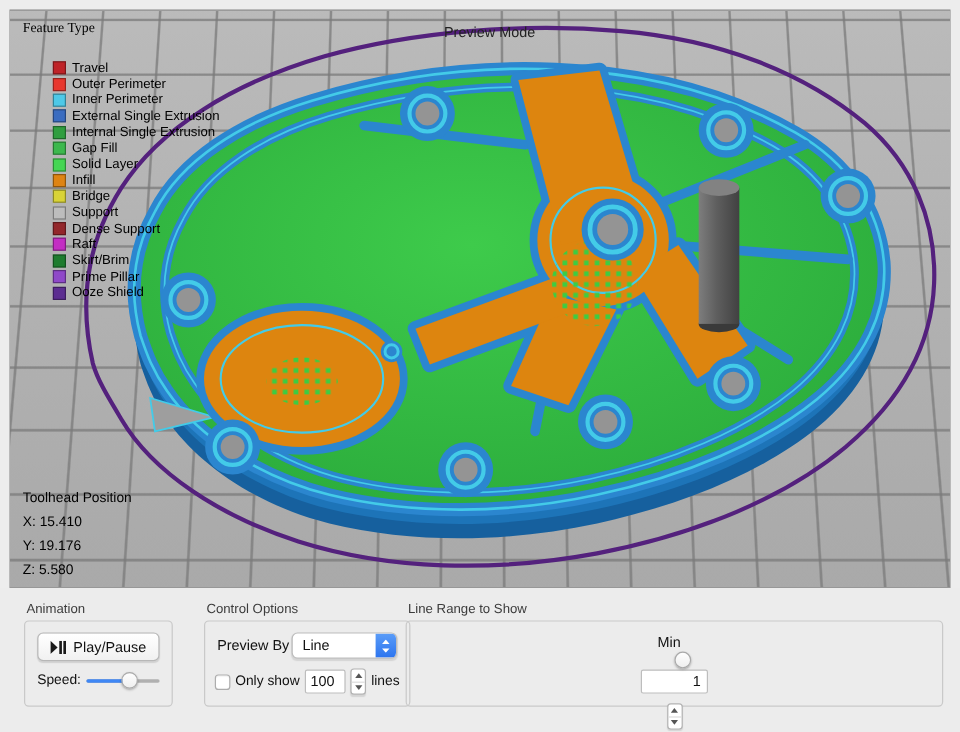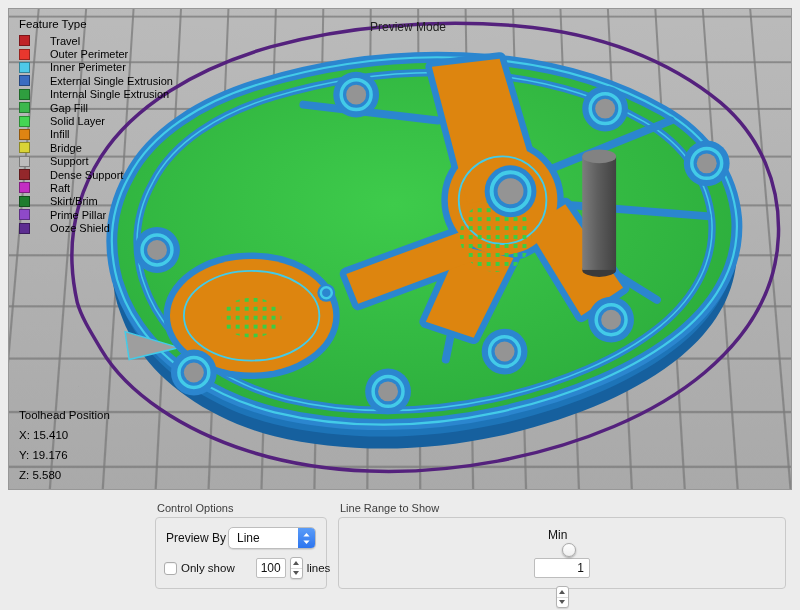--- a/index.html
+++ b/index.html
@@ -17,37 +17,37 @@
             linear-gradient(90deg, rgba(122,122,122,.75) 1.5px, transparent 1.5px),
             linear-gradient(#bcbcbc,#a0a0a0);
           background-size:47px 47px, 47px 47px, 100% 100%;
           transform:perspective(1500px) rotateX(20deg); transform-origin:50% 0; }
   .model { position:absolute; left:0; top:0; width:100%; height:100%; }
 
   .preview-title { position:absolute; top:11px; left:16px; right:0; text-align:center;
                    font-size:12px; color:#222; }
 
   .legend { position:absolute; left:10px; top:9px; }
-  .legend-title { font-size:11.5px; color:#000; margin-bottom:4px; }
-  .legend-row { display:flex; align-items:center; gap:20px; height:13.4px; }
+  .legend-title { font-size:11.5px; color:#000; margin-bottom:20px;font-family:Liberation Serif, serif; }
+  .legend-row { display:flex; align-items:center; gap:5px; height:13.4px;margin-left:25px; }
   .swatch { width:11px; height:11px; border:1px solid rgba(0,0,0,.35); flex:none; }
   .legend-label { font-size:11px; color:#000; white-space:nowrap; }
 
   .toolhead { position:absolute; left:10px; bottom:8px; font-size:11.5px; color:#000; }
   .toolhead .th-title { margin-bottom:8px; }
   .toolhead .th-line { margin-top:8px; }
 
   
   .panel { position:absolute; left:0; top:490px; width:800px; height:120px; background:#ececec; }
   .group { position:absolute; top:12px; }
   .group-label { font-size:11px; color:#3c3c3c; margin:0 0 3px 2px; }
   .group-box { border:1px solid #c9c9c9; border-radius:4px; height:72px; position:relative; }
 
   .g-anim  { left:20px;  width:124px; }
-  .g-opts  { left:155px; width:172px; }
+  .g-opts  { left:170px; width:172px; }
   .g-range { left:338px; width:448px; }
 
   .btn { width:102px; height:24px; margin:9px auto 0; display:flex; align-items:center;
          justify-content:center; gap:6px; background:linear-gradient(#ffffff,#f1f1f1);
          border:1px solid #b7b7b7; border-radius:5px; font-size:12px; color:#111;
          box-shadow:0 1px 1px rgba(0,0,0,.12); font-family:inherit; }
   .pp-icon { display:flex; }
 
   .speed-row { display:flex; align-items:center; margin-top:9px; padding:0 10px; gap:5px;
                font-size:11.5px; color:#111; }
@@ -71,21 +71,21 @@
            box-shadow:0 1px 1px rgba(0,0,0,.1); }
   .popup-val { flex:1; font-size:12px; padding-left:8px; color:#111; }
   .popup-cap { width:17px; align-self:stretch; display:flex; align-items:center;
                justify-content:center; background:linear-gradient(#5a9cf8,#2d75ef); }
 
   .checkbox { width:13px; height:13px; background:#fff; border:1px solid #adadad;
               border-radius:3px; flex:none; box-shadow:inset 0 1px 1px rgba(0,0,0,.06); }
 
   .field { background:#fff; border:1px solid #bdbdbd; font-size:12px; color:#111;
            display:inline-flex; align-items:center; border-radius:2px; }
-  .field.small { width:36px; height:20px; padding:0 4px; justify-content:flex-start;margin-left:17px; }
+  .field.small { width:36px; height:20px; padding:0 4px; justify-content:flex-start; }
   .field.num { width:56px; height:20px; padding:0 5px; justify-content:flex-end; }
   .field.focused { border-color:#6ea3f2; box-shadow:0 0 0 3px rgba(118,163,242,.55); }
 
   .stepper { width:13px; height:22px; display:flex; flex-direction:column; background:#fff;
              border:1px solid #b3b3b3; border-radius:3px; overflow:hidden; flex:none;
              box-shadow:0 1px 1px rgba(0,0,0,.1); }
   .stepper .up, .stepper .down { flex:1; position:relative; }
   .stepper .up { border-bottom:1px solid #dcdcdc; }
   .stepper .up::after, .stepper .down::after { content:""; position:absolute; left:50%; top:50%; }
   .stepper .up::after { transform:translate(-50%,-50%); border-left:3.5px solid transparent;
@@ -299,20 +299,43 @@
     <div class="toolhead">
       <div class="th-title">Toolhead Position</div>
       <div class="th-line">X: 15.410</div>
       <div class="th-line">Y: 19.176</div>
       <div class="th-line">Z: 5.580</div>
     </div>
   </div>
 
   <div class="panel">
 
+    <div class="group g-anim">
+      <div class="group-label">Animation</div>
+      <div class="group-box">
+        <button class="btn">
+          <span class="pp-icon">
+            <svg width="13" height="11" viewBox="0 0 13 11">
+                <polygon points="0,0 6,5.5 0,11" fill="#1a1a1a"></polygon>
+                <rect x="7.4" y="0" width="2.2" height="11" fill="#1a1a1a"></rect>
+                <rect x="10.8" y="0" width="2.2" height="11" fill="#1a1a1a"></rect>
+              </svg>
+          </span>
+          <span>Play/Pause</span>
+        </button>
+        <div class="speed-row">
+          <span>Speed:</span>
+          <div class="slider">
+            <div class="track"></div>
+            <div class="fill" style="width: 62%;"></div>
+            <div class="thumb" style="left: calc(62% - 8.68px);"></div>
+          </div>
+        </div>
+      </div>
+    </div>
 
     <div class="group g-opts">
       <div class="group-label">Control Options</div>
       <div class="group-box">
         <div class="row">
           <span class="lbl12">Preview By</span>
           <div class="popup">
             <span class="popup-val">Line</span>
             <span class="popup-cap">
               <svg width="7" height="11" viewBox="0 0 7 11">

